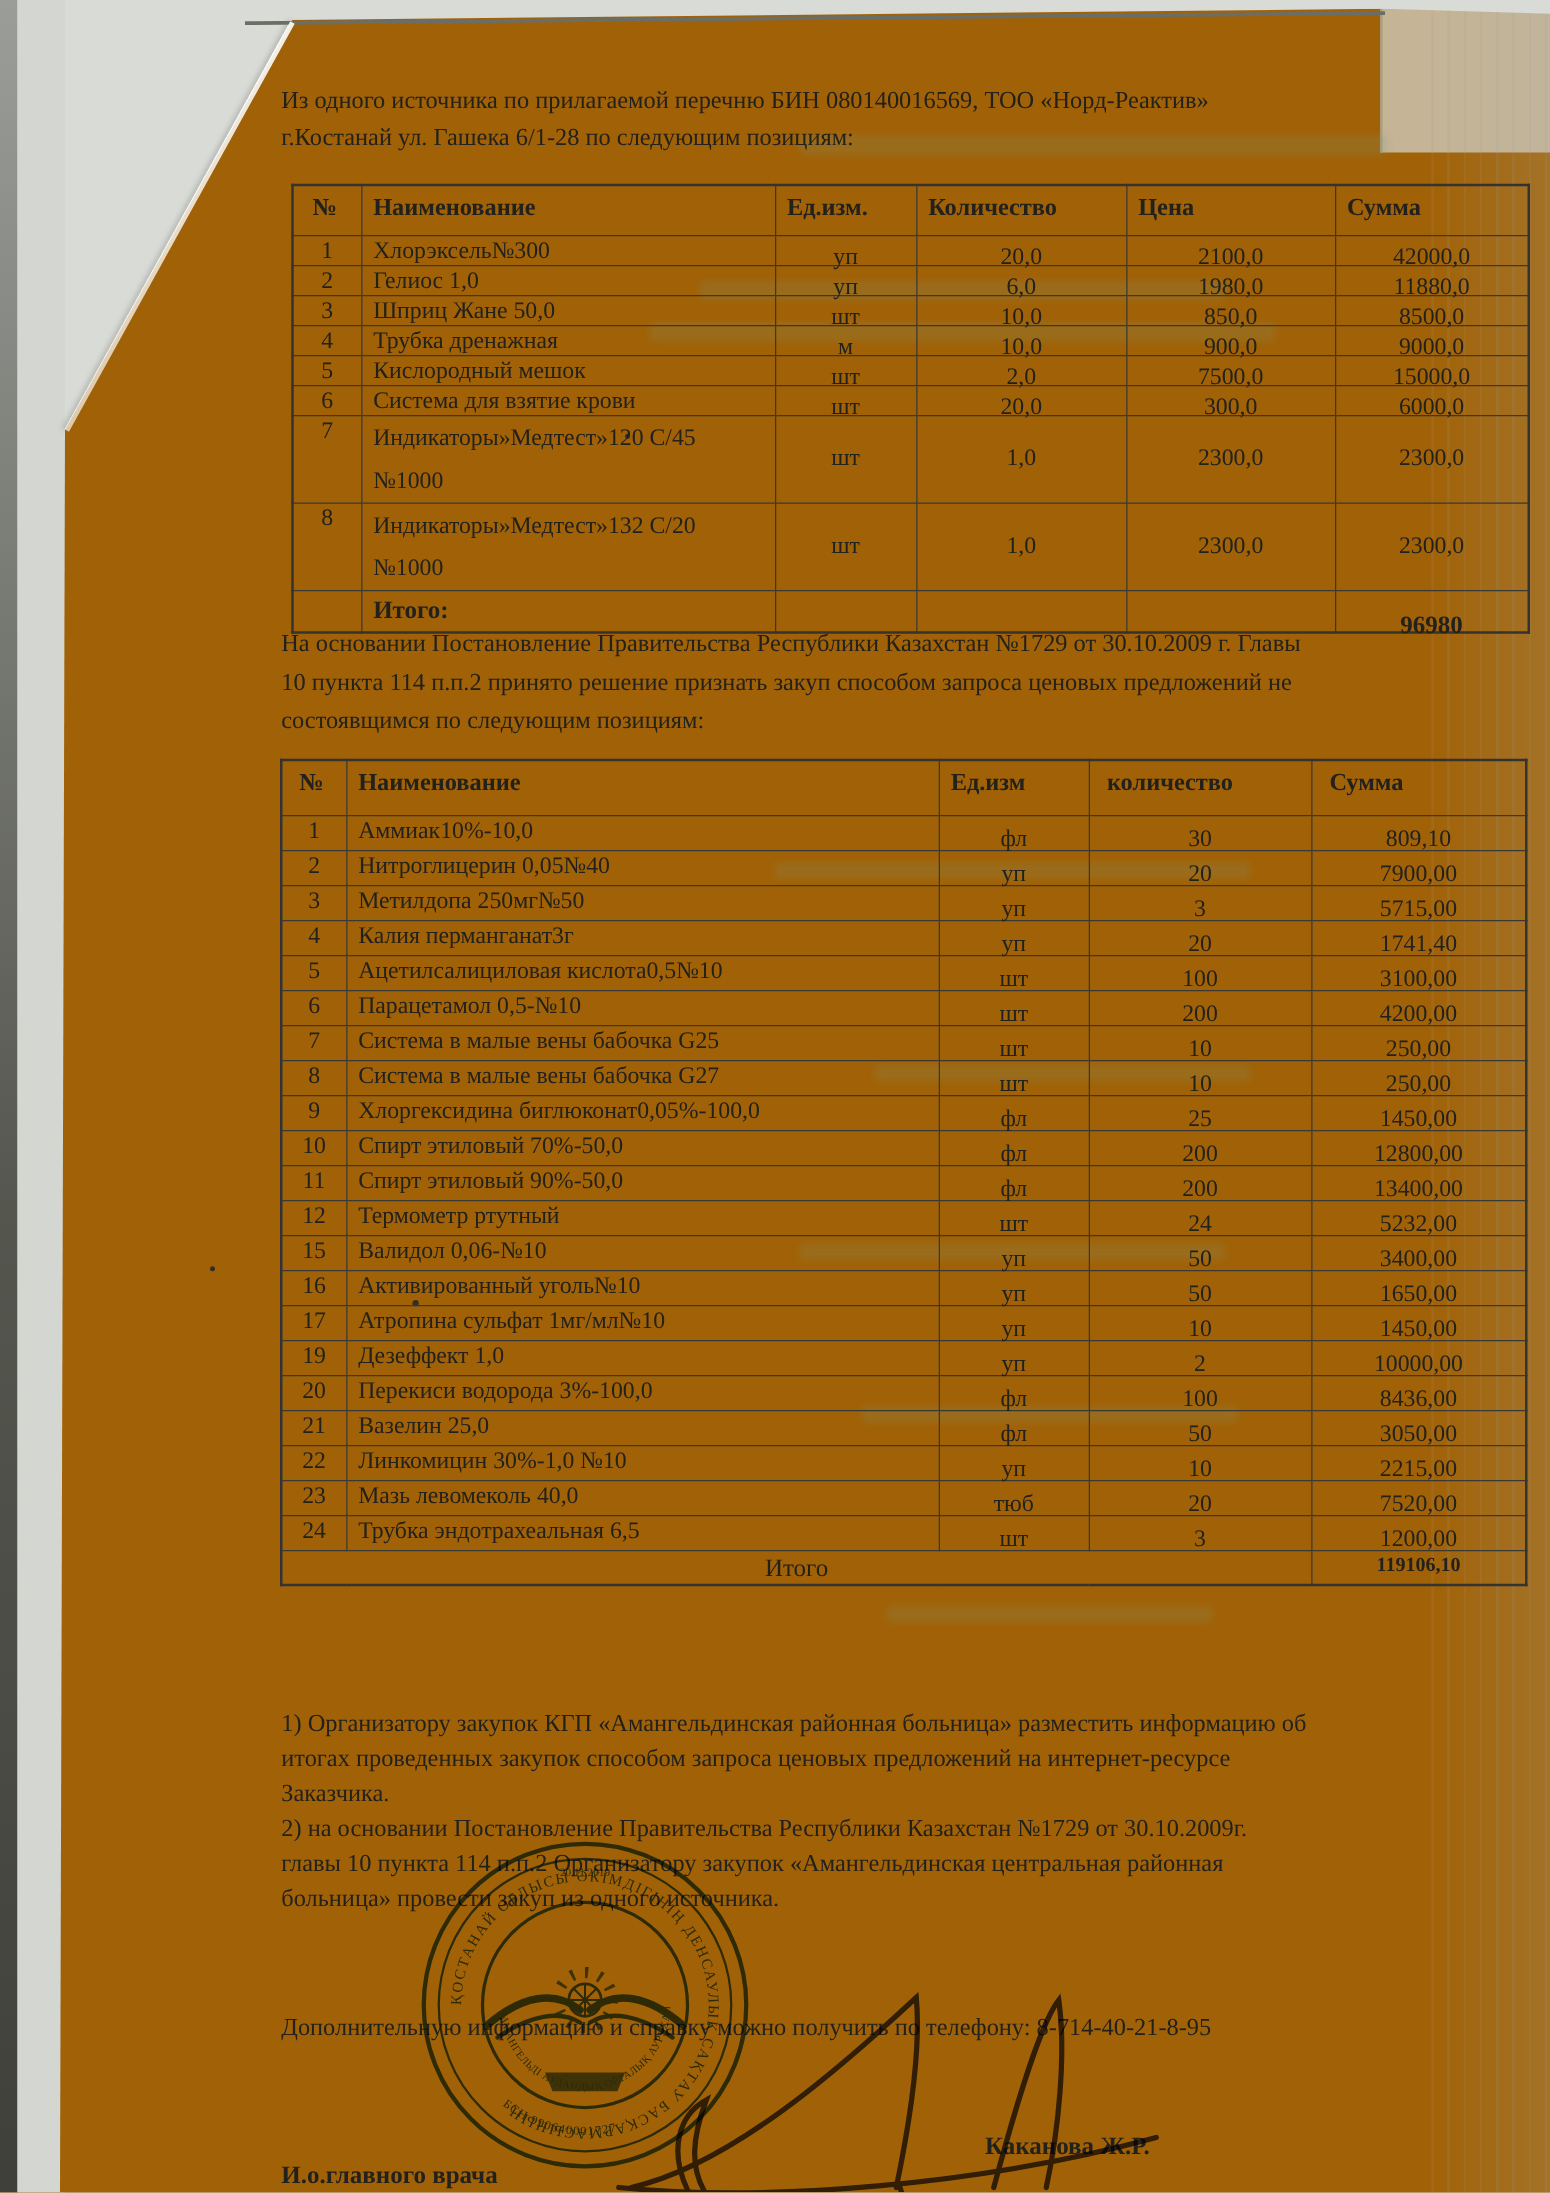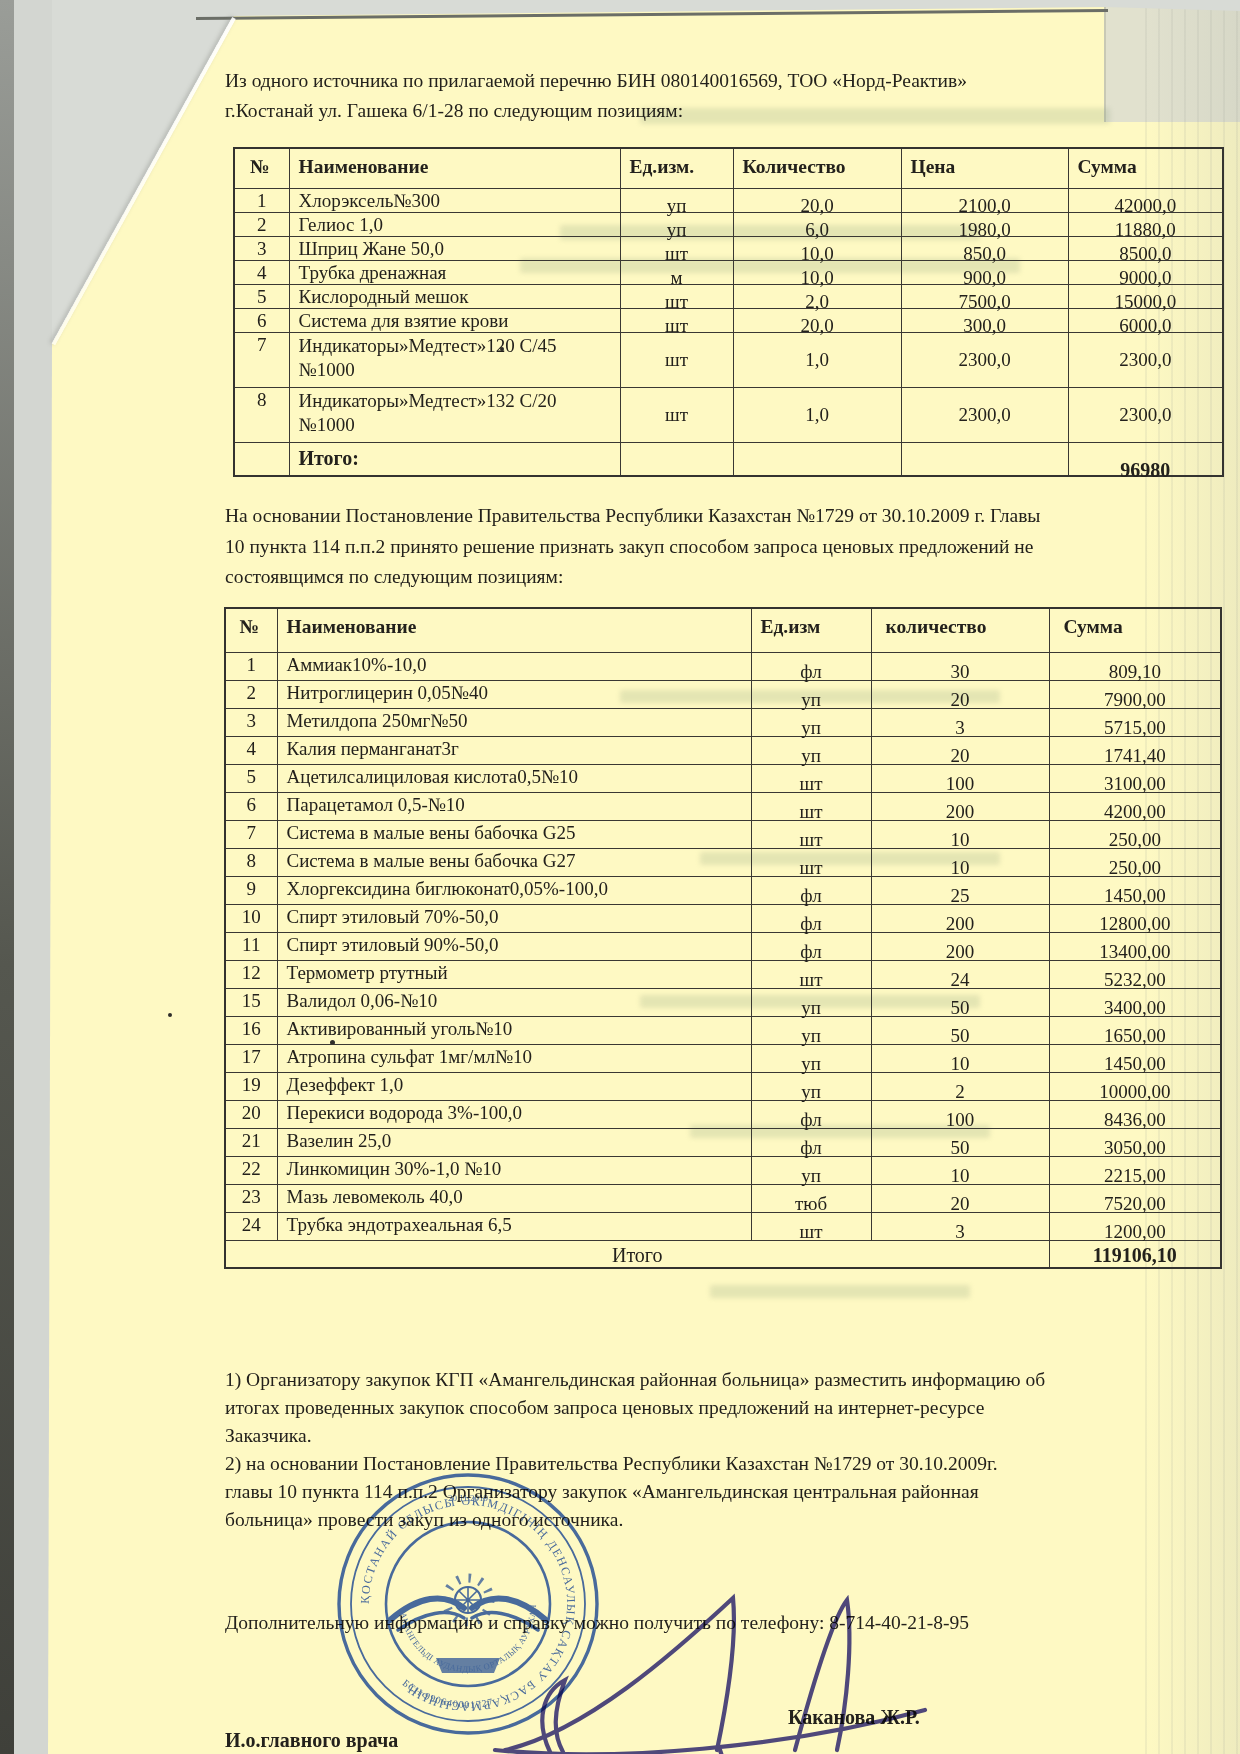--- a/index.html
+++ b/index.html
@@ -14,21 +14,21 @@
   .leftdark{position:absolute;left:0;top:0;width:14px;height:100%;
     background:linear-gradient(#9a9d98,#55574f 55%,#3f403a);}
   .leftlight{position:absolute;left:14px;top:0;width:38px;height:100%;background:#d3d6d1;}
   .topline{position:absolute;left:196px;top:13px;width:912px;height:3px;background:#6b6e67;
     transform:rotate(-0.5deg);z-index:2;}
   .edgehl{position:absolute;left:234px;top:16px;width:373px;height:4px;transform-origin:0 50%;
     transform:rotate(118.96deg);
     background:linear-gradient(90deg,rgba(255,255,255,.9),rgba(255,255,255,.65));
     box-shadow:0 2px 4px rgba(120,122,118,.4);z-index:2;}
   
-  .paper{position:absolute;inset:0;background:#fef9c3;
+  .paper{position:absolute;inset:0;background:#a16207;
     clip-path:polygon(234px 16px,1106px 7px,1240px 11px,1240px 1754px,48px 1754px,52px 344px);}
   .trblock{position:absolute;left:1104px;top:0;width:136px;height:122px;background:#d5d8d3;
     border-left:2px solid #b2b5b0;opacity:.7;}
   .rstreaks{position:absolute;right:0;top:0;width:95px;height:100%;
     background:repeating-linear-gradient(90deg,rgba(150,155,148,.13) 0 2px,rgba(0,0,0,0) 2px 13px),
                linear-gradient(90deg,rgba(0,0,0,0),rgba(175,180,172,.20));}
   .ghost{position:absolute;background:rgba(125,150,115,.20);filter:blur(2.5px);border-radius:3px;}
   .speck{position:absolute;background:#2f2e2a;border-radius:50%;}
   
   .txt{position:absolute;font-size:19.5px;line-height:30px;}
@@ -43,32 +43,32 @@
   td,th{border:1.6px solid #3a3833;padding:0 6px;vertical-align:top;overflow:visible;}
   th{font-weight:bold;text-align:left;font-size:19.5px;padding:7px 6px 4px 9px;}
   th.hnum{text-align:center;padding-left:2px;}
   .t1{left:233px;top:147px;width:989px;border:2px solid #343330;}
   .t2{left:224px;top:607px;width:996px;border:2px solid #343330;}
   .t1 tr.r{height:23px;} .t1 tr.tall{height:55px;}
   .t2 tr.r{height:28px;}
   .t1 thead tr{height:40px;} .t2 thead tr{height:44px;}
   td.num{text-align:center;padding:1px 2px 0 2px;}
   td.name{padding:1px 4px 0 9px;white-space:nowrap;}
-  tr.tall td.name{white-space:normal;line-height:24px;}
+  tr.tall td.name{white-space:normal;line-height:34px;}
   td.val{text-align:center;}
   td.val span{position:relative;top:6px;display:inline-block;line-height:19px;}
   .t2 td.val span{top:8px;}
   tr.tall td.val{vertical-align:middle;} tr.tall td.val span{top:0;}
   tr.total1{height:34px;} tr.total1 td{font-weight:bold;}
   tr.total1 td.tlabel{padding:4px 4px 0 9px;font-size:20px;}
   tr.total1 td.tsum{text-align:center;vertical-align:bottom;}
   tr.total1 td.tsum span{position:relative;top:7px;font-size:20px;}
   tr.total2{height:28px;}
   td.t2label{text-align:center;font-size:20px;padding-top:3px;}
-  td.tsum2{text-align:center;font-weight:bold;font-size:20px;padding-top:3px;}
+  td.tsum2{text-align:center;font-weight:bold;font-size:16px;padding-top:3px;}
   
   .stamp{position:absolute;left:332px;top:1468px;width:272px;height:272px;
     mix-blend-mode:multiply;opacity:.88;}
   .signature{position:absolute;left:465px;top:1592px;width:500px;height:162px;
     mix-blend-mode:multiply;opacity:.93;}
 </style>
 </head>
 <body>
 
 <div class="scene">

